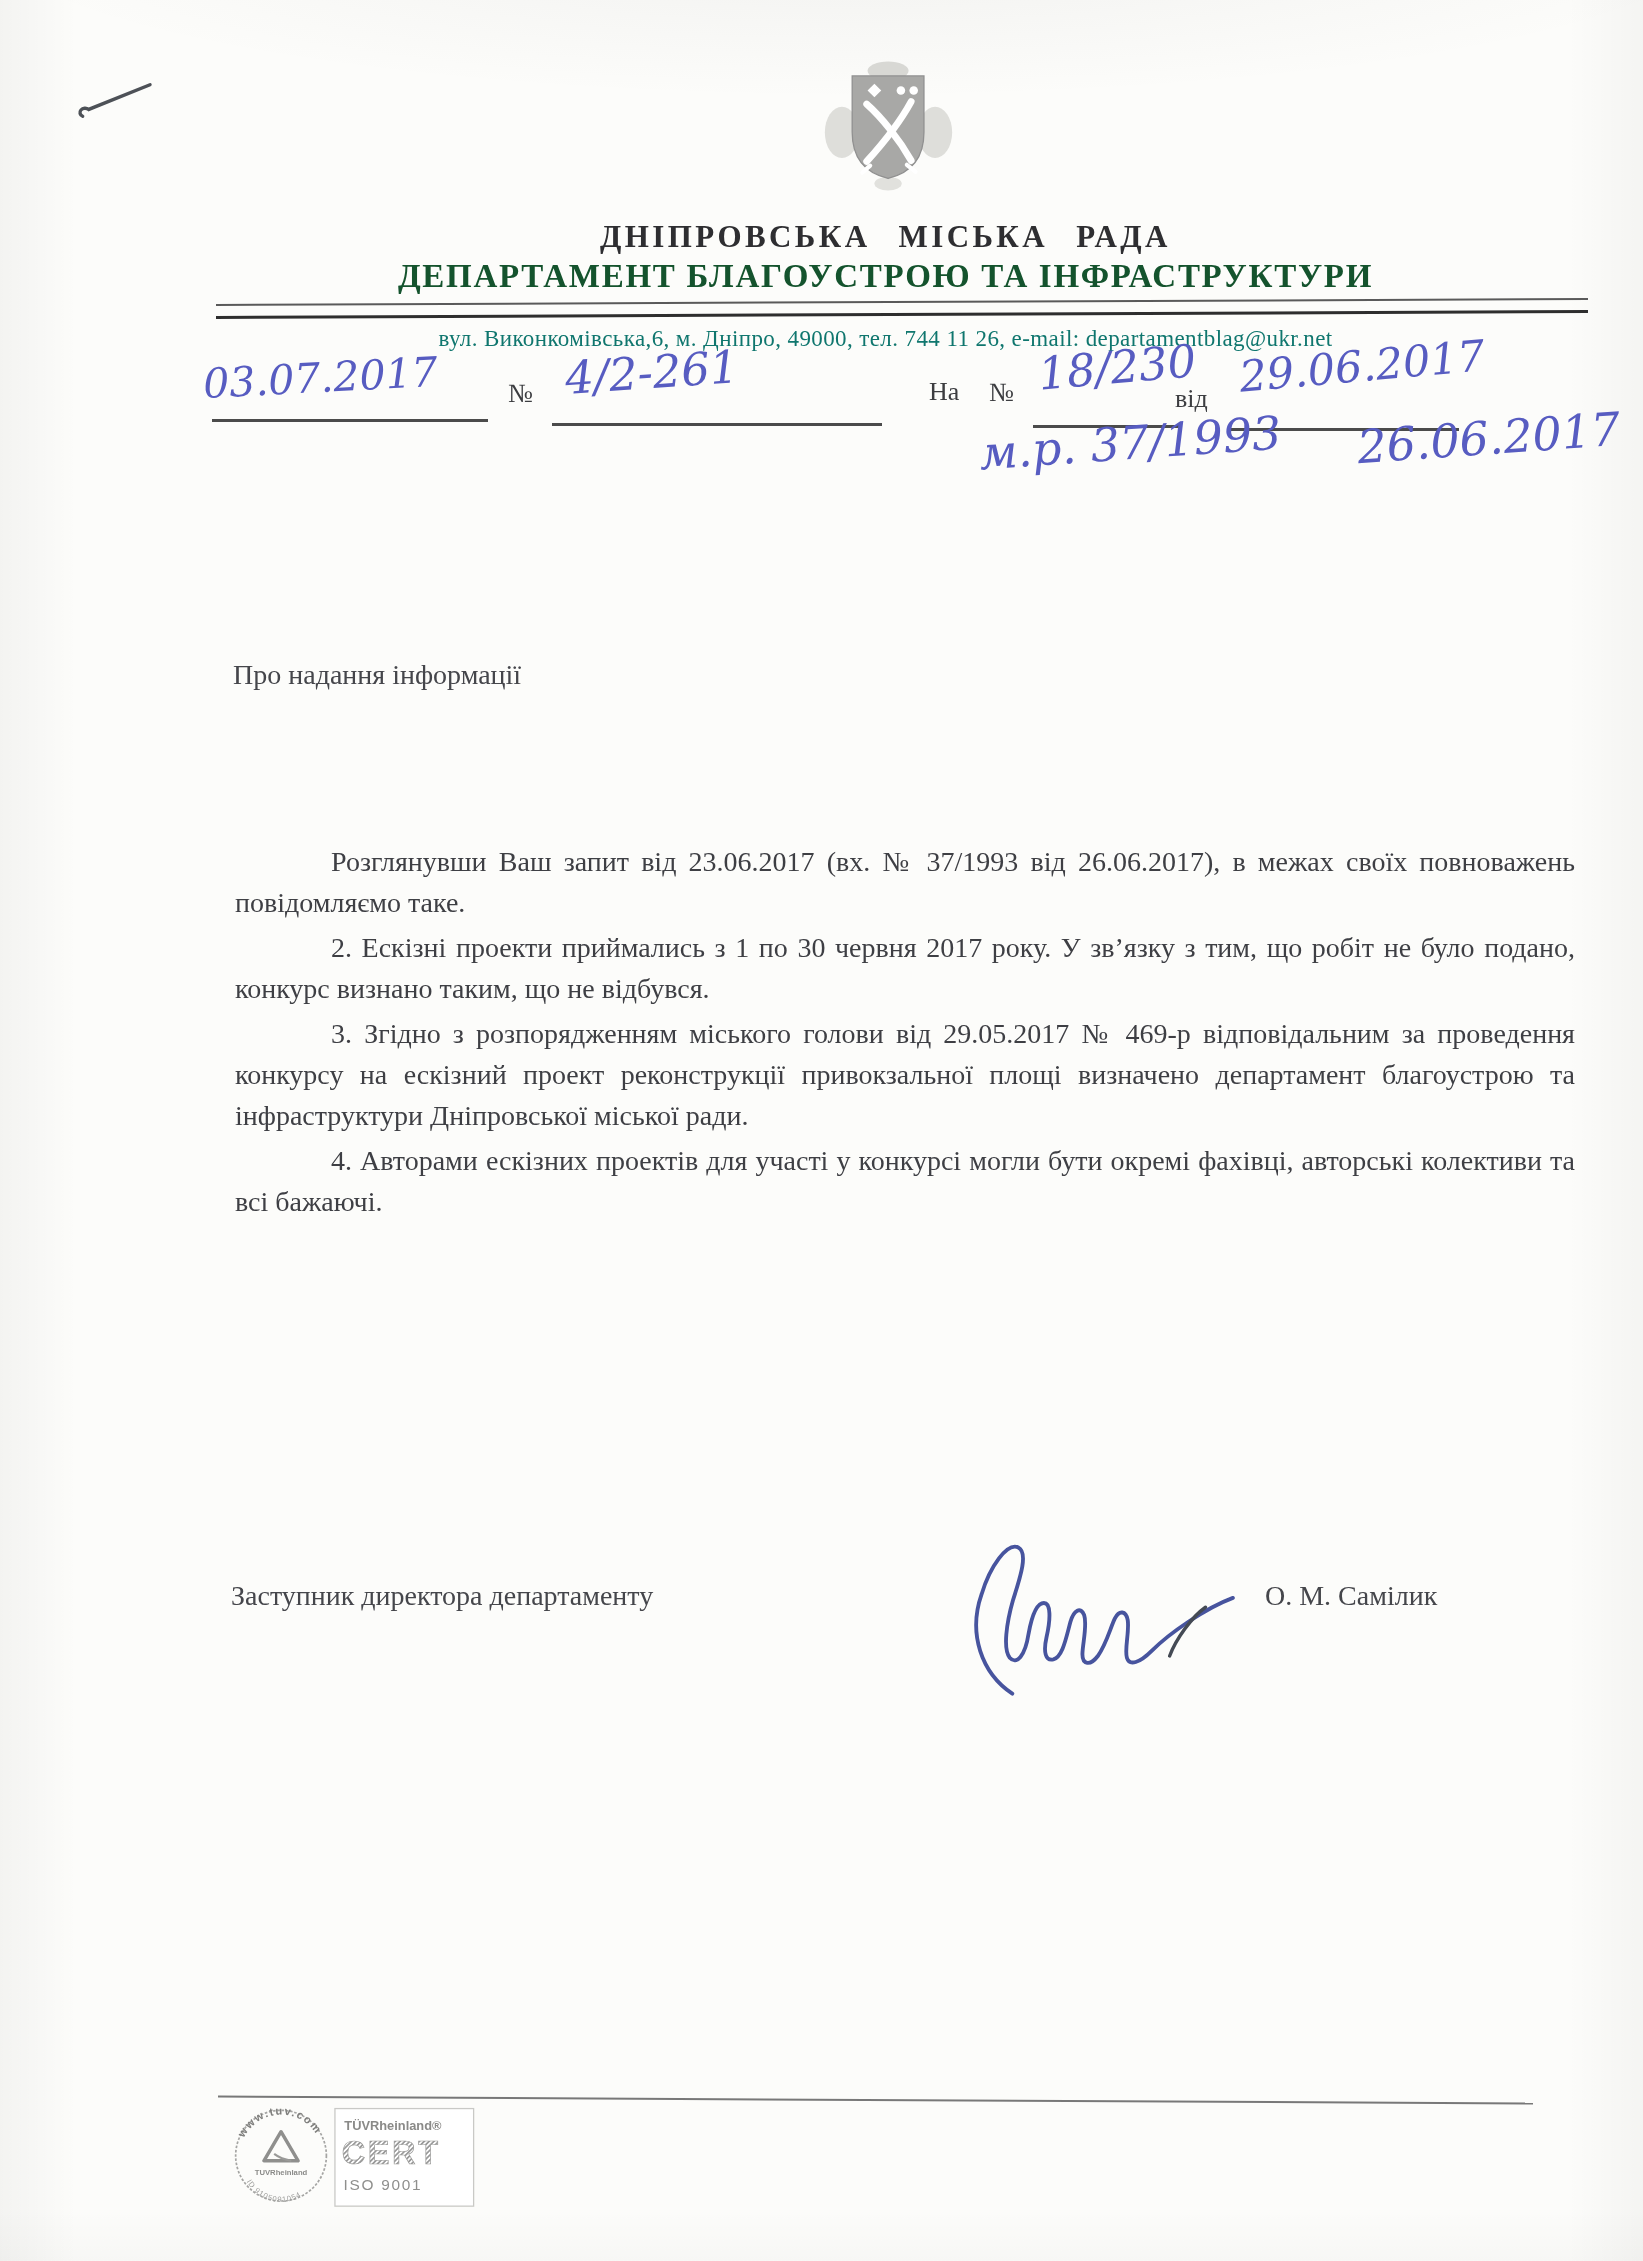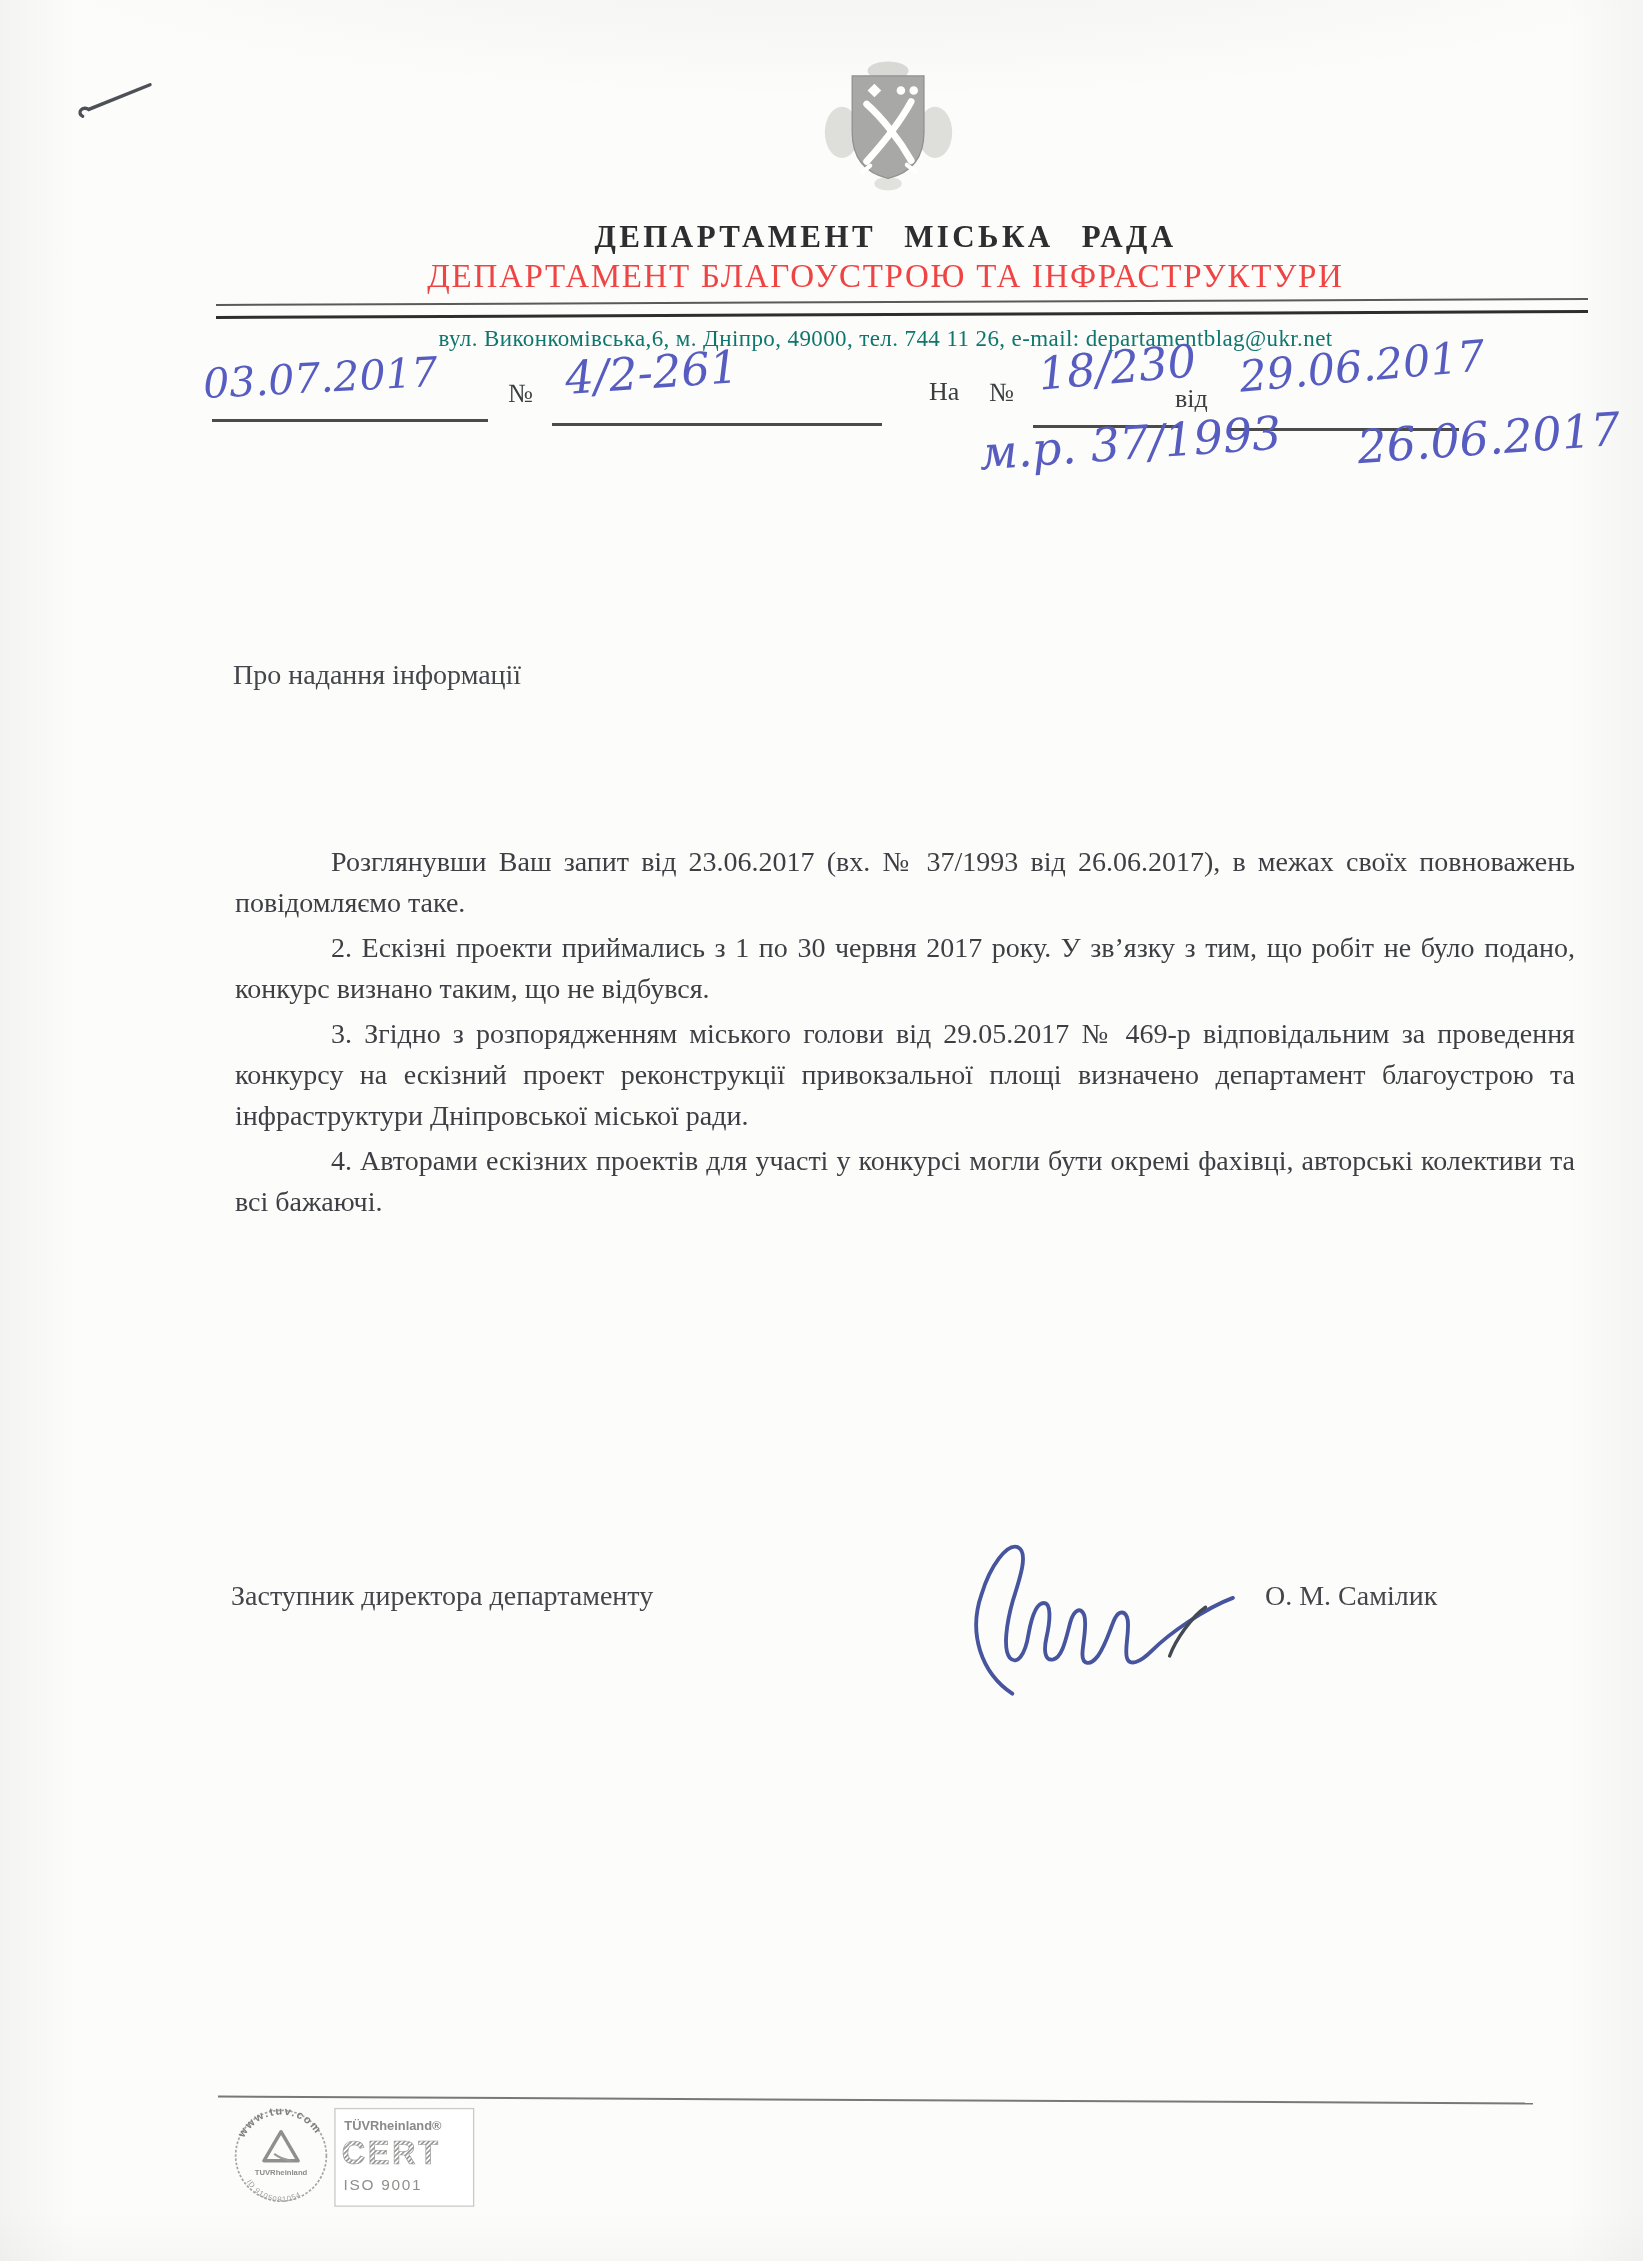--- a/index.html
+++ b/index.html
@@ -18,21 +18,21 @@
       linear-gradient(90deg, rgba(0,0,0,0.035), transparent 77px, transparent 1567px, rgba(0,0,0,0.03)),
       linear-gradient(0deg, rgba(0,0,0,0.02), transparent 51px);
   }
   .abs{position:absolute;}
   .centered-band{left:128px;width:1515px;text-align:center;}
   .org1{
     top:219px;font-weight:700;font-size:31px;letter-spacing:3.4px;
     word-spacing:17px;color:#2e2e31;
   }
   .org2{
-    top:258px;font-weight:400;font-size:33px;letter-spacing:1.7px;color:#ef4444;
+    top:258px;font-weight:700;font-size:33px;letter-spacing:1.7px;color:#14532d;
   }
   .rule-a{left:216px;top:301px;width:1372px;height:1.7px;background:#5a5a5a;transform:rotate(-0.25deg);}
   .rule-b{left:216px;top:313px;width:1372px;height:3.4px;background:#2e2e2e;transform:rotate(-0.25deg);}
   .address{top:326px;font-size:23px;color:#0f766e;letter-spacing:0.4px;}
   .printed{font-size:26px;color:#3c3d40;}
   .hw{
     font-family:"DejaVu Serif", serif;font-style:italic;
     color:#575cc1;white-space:nowrap;
   }
   .uline{height:2.6px;background:#4b4b4b;}
@@ -67,21 +67,21 @@
     <path d="M40,22 H124 V88 Q124,132 82,142 Q40,132 40,88 Z" fill="#a8a8a6" stroke="#909090" stroke-width="1.5"></path>
     <path d="M66,31 l8,8 -8,8 -8,-8 z" fill="#ffffff"></path>
     <circle cx="97" cy="39" r="5" fill="#ffffff"></circle>
     <circle cx="112" cy="39" r="5" fill="#ffffff"></circle>
     <path d="M57,55 C74,70 95,96 109,121" fill="none" stroke="#ffffff" stroke-width="8" stroke-linecap="round"></path>
     <path d="M109,52 C96,76 76,101 57,122" fill="none" stroke="#ffffff" stroke-width="8" stroke-linecap="round"></path>
     <path d="M104,126 l10,8" stroke="#ffffff" stroke-width="5" stroke-linecap="round"></path>
     <path d="M61,127 l-9,8" stroke="#ffffff" stroke-width="5" stroke-linecap="round"></path>
   </svg>
 
-  <div class="abs centered-band org1">ДЕПАРТАМЕНТ  МІСЬКА  РАДА</div>
+  <div class="abs centered-band org1">ДНІПРОВСЬКА  МІСЬКА  РАДА</div>
   <div class="abs centered-band org2">ДЕПАРТАМЕНТ БЛАГОУСТРОЮ ТА ІНФРАСТРУКТУРИ</div>
 
   <div class="abs rule-a"></div>
   <div class="abs rule-b"></div>
 
   <div class="abs centered-band address">вул. Виконкомівська,6,  м. Дніпро,  49000, тел. 744 11 26, e-mail: departamentblag@ukr.net</div>
 
   <div class="abs hw" style="left:203px;top:354px;font-size:41px;transform:rotate(-3deg);">03.07.2017</div>
   <div class="abs uline" style="left:212px;top:419px;width:276px;"></div>
   <div class="abs printed" style="left:508px;top:379px;">№</div>

